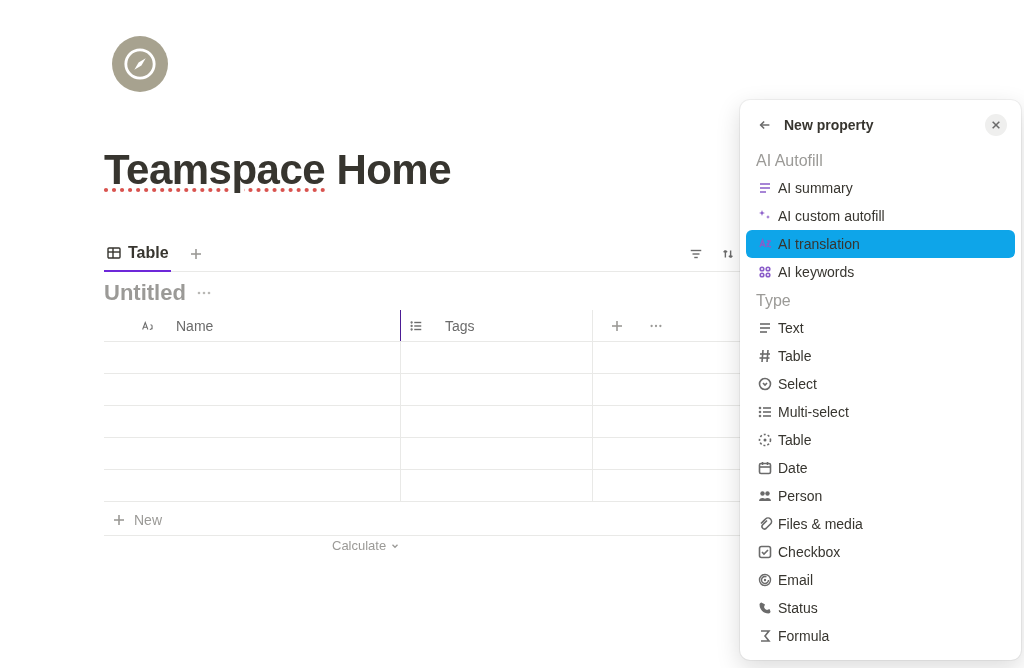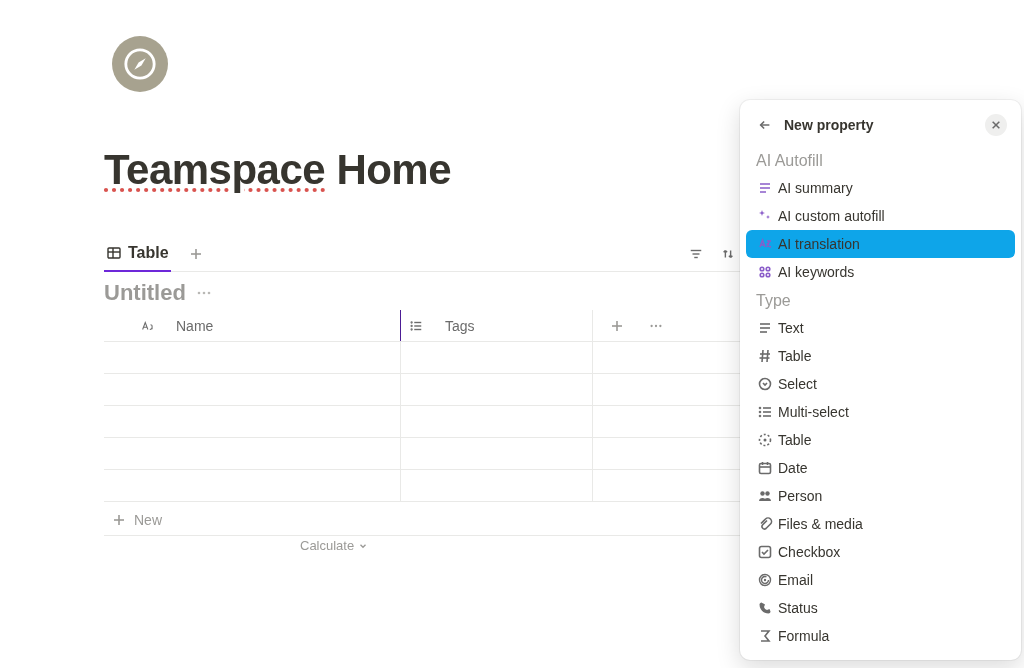--- a/index.html
+++ b/index.html
@@ -40,21 +40,21 @@
   .table-body { position: absolute; left: 104px; top: 342px; right: 104px; }
   .row { height: 32px; border-bottom: 1px solid #e9e9e7; display: flex; }
   .row .cell-name { width: 296px; }
   .row .cell-tags { width: 192px; border-left: 1px solid #e9e9e7; }
   .row .cell-rest { flex: 1; border-left: 1px solid #e9e9e7; }
 
   
   .new-row { position: absolute; left: 104px; top: 504px; right: 104px; height: 32px; border-bottom: 1px solid #e9e9e7; display: flex; align-items: center; gap: 8px; color: #9b9a97; font-size: 14px; padding-left: 8px; }
 
   
-  .calc { position: absolute; left: 300px; top: 538px; color: #9b9a97; font-size: 13px; display: inline-flex; align-items: center; gap: 4px; }
+  .calc { position: absolute; left: 332px; top: 538px; color: #9b9a97; font-size: 13px; display: inline-flex; align-items: center; gap: 4px; }
 
   
   .popover { position: absolute; left: 740px; top: 100px; width: 281px; height: 560px; background: #fff; border-radius: 10px; box-shadow: 0 0 0 1px rgba(15,15,15,0.05), 0 8px 24px rgba(15,15,15,0.15); padding: 10px 6px 6px 6px; overflow: hidden; }
   .popover-header { display: flex; align-items: center; gap: 8px; padding: 4px 8px 10px 8px; }
   .popover-back { width: 22px; height: 22px; display: inline-flex; align-items: center; justify-content: center; color: #6b6b6b; border-radius: 4px; }
   .popover-title { font-size: 14px; font-weight: 600; flex: 1; }
   .popover-close { width: 22px; height: 22px; border-radius: 50%; background: #efefee; display: inline-flex; align-items: center; justify-content: center; color: #6b6b6b; font-size: 12px; }
   .section-label { font-size: 16px; color: #9b9a97; padding: 6px 10px 4px 10px; }
   .option { display: flex; align-items: center; gap: 4px; padding: 5px 10px; border-radius: 6px; font-size: 14px; color: #37352f; }
   .option.highlight { background: #0ea5e9; }

